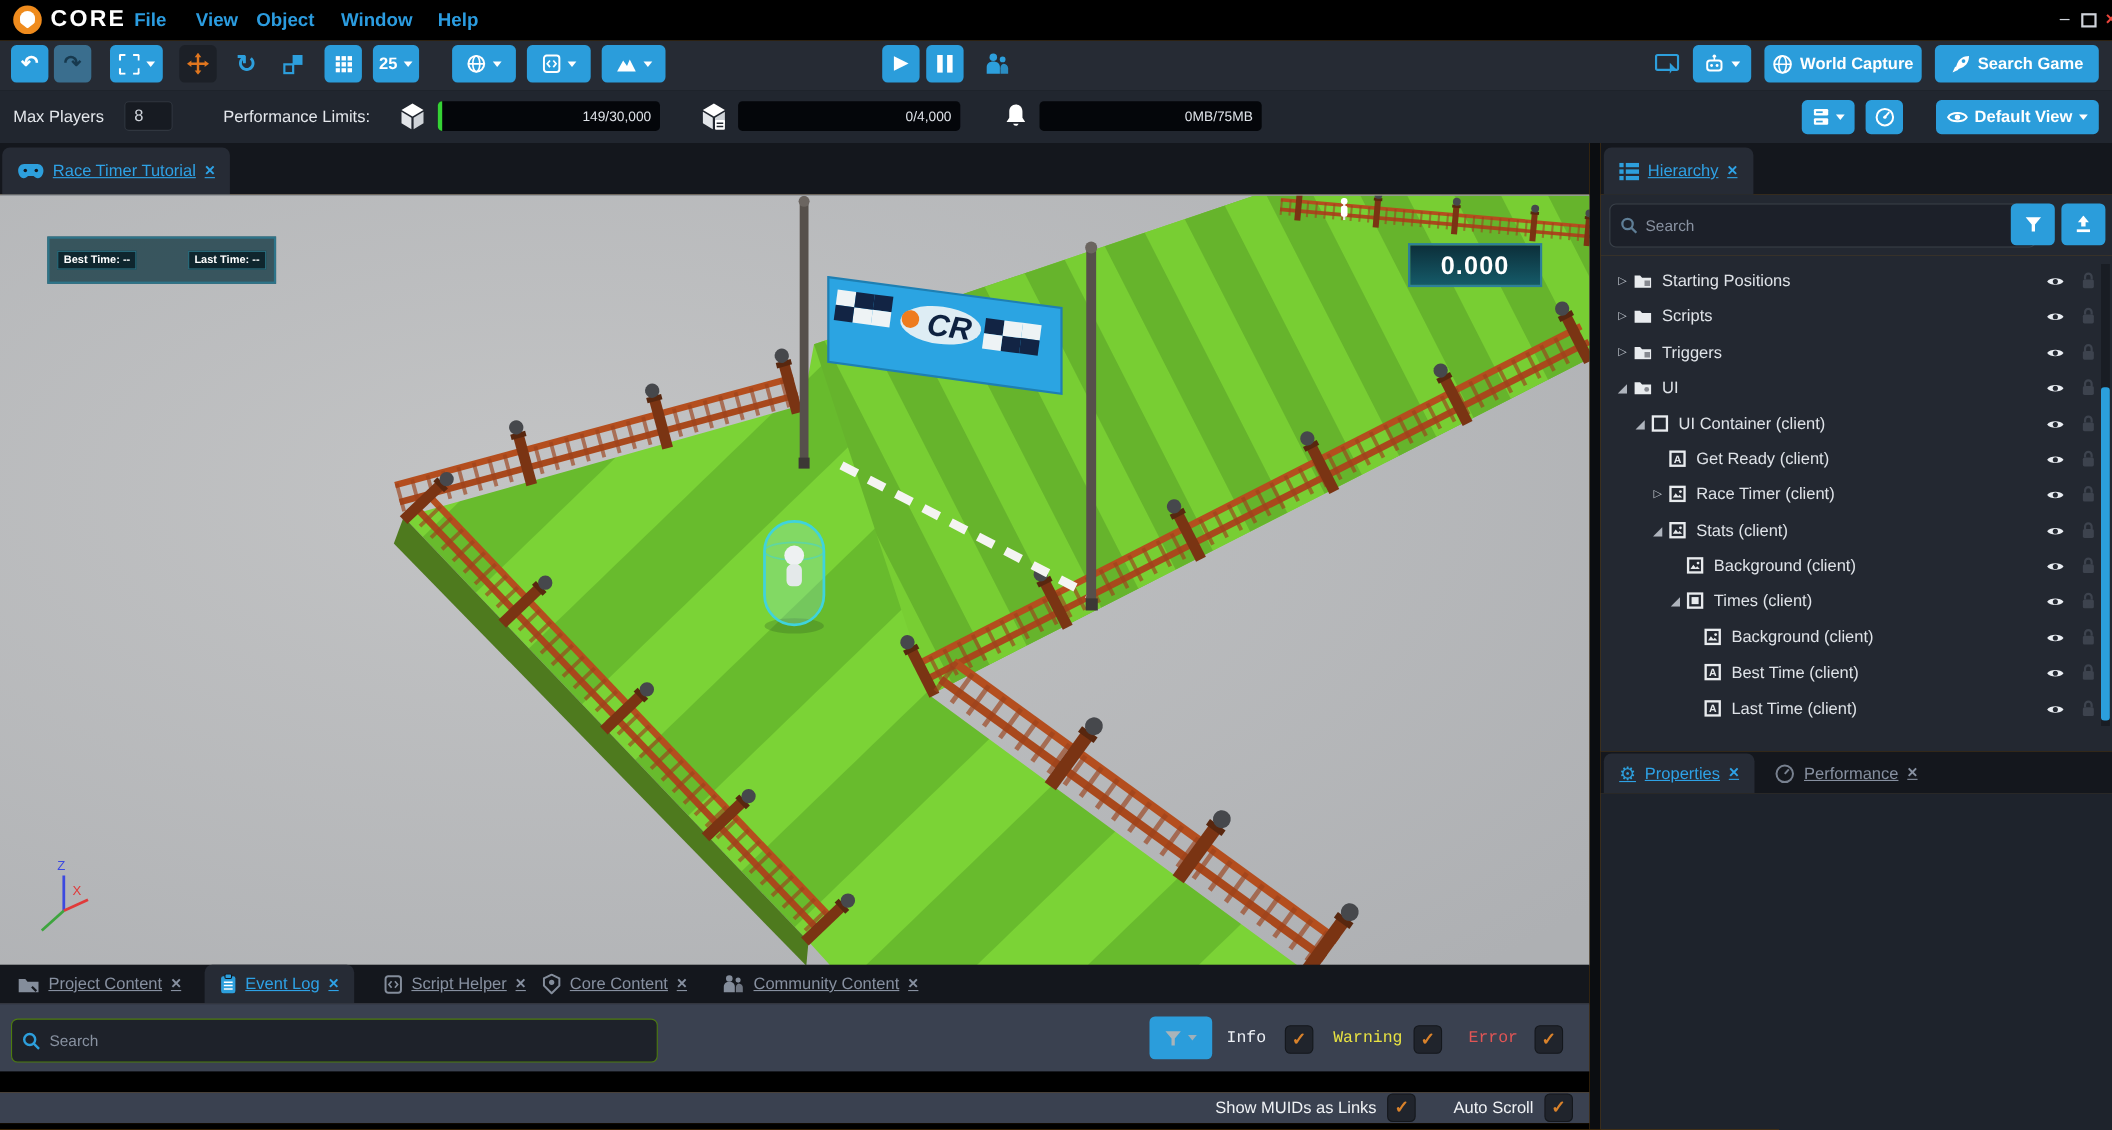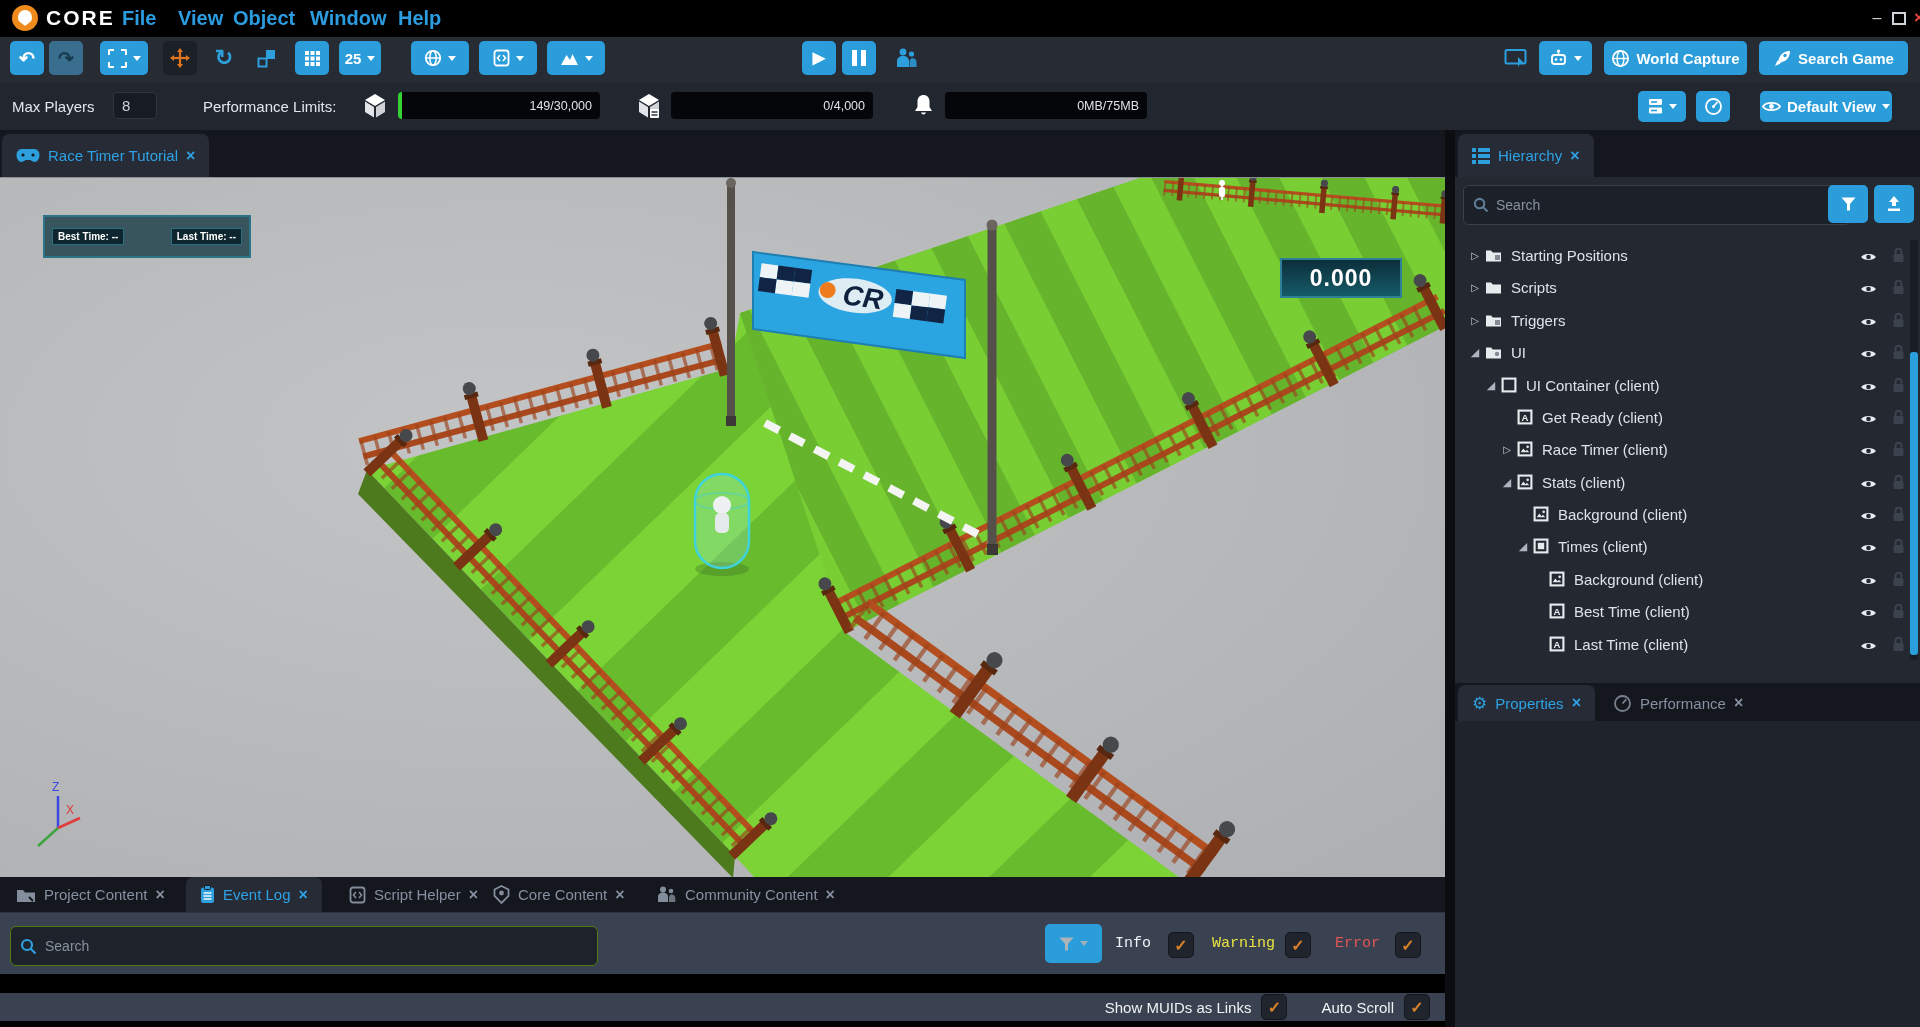--- a/index.html
+++ b/index.html
@@ -6,21 +6,21 @@
   #app{position:relative;width:1920px;height:1027px;overflow:hidden;
        font-family:"Liberation Sans",sans-serif;background:#a16207;color:#dfe3e9;}
   .ab{position:absolute;}
   
   #titlebar{left:0;top:0;width:1920px;height:37px;background:#000;}
   .logo-ring{left:12px;top:5px;width:26px;height:26px;border-radius:50%;
      background:#ef8b1d;display:flex;align-items:center;justify-content:center;}
   .logo-ring .inner{width:14px;height:16px;background:#fff;border-radius:50% 50% 50% 50%/45% 45% 55% 55%;
      clip-path:polygon(0 0,100% 0,100% 65%,50% 100%,0 65%);}
   .logo-text{left:46px;top:6px;font-size:21px;font-weight:bold;color:#fff;letter-spacing:2px;}
-  .menu-item{top:0;height:37px;display:flex;align-items:center;font-size:20px;font-weight:bold;color:#2b9ce0;cursor:default;}
+  .menu-item{top:0;height:37px;display:flex;align-items:center;font-size:17px;font-weight:bold;color:#2b9ce0;cursor:default;}
   .winctl{top:8px;width:22px;height:20px;display:flex;align-items:center;justify-content:center;color:#cfd3da;font-size:16px;}
   .winctl.close{color:#e8453c;font-size:17px;font-weight:bold;}
   .restore-box{width:10px;height:9px;border:2px solid #cfd3da;}
   
   #toolbar{left:0;top:37px;width:1920px;height:45px;background:#262b34;border-bottom:1px solid #171a20;}
   .tbtn{top:4px;height:34px;background:#2b9ddb;border-radius:5px;display:flex;align-items:center;justify-content:center;gap:6px;color:#fff;}
   .tbtn.muted{background:#3a6e8e;color:#17394e;}
   .tbtn.dark{background:#1c2027;}
   .tbtn.flat{background:transparent;}
   .glyph{font-size:19px;line-height:1;font-weight:bold;}
@@ -33,31 +33,31 @@
   
   #settingsrow{left:0;top:82px;width:1920px;height:48px;background:#21262f;}
   .srlabel{font-size:15px;color:#e4e7ec;display:flex;align-items:center;height:48px;}
   .darkinput{background:#171b22;border:1px solid #30363f;border-radius:4px;color:#ced3da;
      font-size:15px;font-family:"Liberation Sans",sans-serif;padding:0 8px;}
   .meter{background:#04060a;border-radius:4px;color:#dfe3e9;font-size:12.5px;
      display:flex;align-items:center;justify-content:flex-end;padding-right:8px;position:absolute;}
   .meter .spark{position:absolute;left:0;top:0;bottom:0;width:4px;background:#35d235;border-radius:4px 0 0 4px;}
   
   .tabbar{background:#14171d;}
-  .tab{display:flex;align-items:center;gap:8px;font-size:15px;color:#8790a0;height:100%;padding:0 6px;}
+  .tab{display:flex;align-items:center;gap:8px;font-size:15px;color:#8790a0;height:100%;padding:0 6px;text-decoration:underline;}
   .tab.active{background:#262b35;border-radius:7px 7px 0 0;color:#2ea2e6;padding:0 14px;}
   .tab .x{font-size:16px;font-weight:bold;color:inherit;}
   
   #viewport{left:0;top:177px;width:1445px;height:700px;border-top:1px solid #8b8f94;background:#b7b9bb;}
   #hud-stats{left:43px;top:37px;width:208px;height:43px;background:rgba(19,56,66,.78);
      border:2px solid #2e7489;display:flex;align-items:center;justify-content:space-between;padding:0 7px;box-sizing:border-box;}
   .hud-chip{background:rgba(8,30,38,.85);border:1px solid #2a6f80;color:#fff;font-size:10px;font-weight:bold;padding:2px 5px;white-space:nowrap;}
   #hud-timer{left:1280px;top:43px;width:122px;height:40px;background:linear-gradient(#0c2f3a,#155a68);
      border:2px solid #2e8098;display:flex;align-items:center;justify-content:center;
-     color:#fff;font-size:23px;font-weight:bold;box-sizing:border-box;letter-spacing:1px;margin-top:37px;}
+     color:#fff;font-size:23px;font-weight:bold;box-sizing:border-box;letter-spacing:1px;}
   
   #bottomtabs{left:0;top:877px;width:1445px;height:35px;background:#14171d;}
   #eventbar{left:0;top:912px;width:1445px;height:62px;background:#3a4150;border-top:1px solid #2e3440;}
   .search-wrap{position:absolute;display:flex;align-items:center;}
   .search-input{background:#1e222a;border:1px solid #4d7c0f;border-radius:6px;color:#c6ccd6;
      font-size:14px;font-family:"Liberation Sans",sans-serif;outline:none;}
   .search-input::placeholder{color:#8891a0;}
   .mag{position:absolute;left:10px;}
   .cb{width:24px;height:24px;background:#20242c;border:1px solid #14171c;border-radius:5px;
      display:flex;align-items:center;justify-content:center;color:#d9822b;font-size:16px;font-weight:bold;}
@@ -274,21 +274,21 @@
       </svg>
         <span class="caret"></span>
     </div>
     <div class="ab blue-sq" style="left:1696px;top:9px;width:34px;height:31px">
       <svg width="19" height="19" viewBox="0 0 19 19">
         <circle cx="9.5" cy="9.5" r="7.5" fill="none" stroke="#fff" stroke-width="1.8"></circle>
         <line x1="9.5" y1="9.5" x2="13.5" y2="5" stroke="#fff" stroke-width="1.8"></line>
           <circle cx="9.5" cy="9.5" r="1.5" fill="#fff"></circle>
       </svg>
     </div>
-    <div class="ab blue-sq" style="left:1760px;top:9px;width:132px;height:31px">
+    <div class="ab blue-sq" style="left:1760px;top:9px;width:148px;height:31px">
       <svg width="19" height="13" viewBox="0 0 19 13">
         <path d="M1 6.5C4 1.6 15 1.6 18 6.5C15 11.4 4 11.4 1 6.5Z" fill="none" stroke="#fff" stroke-width="1.8"></path>
         <circle cx="9.5" cy="6.5" r="2.4" fill="#fff"></circle>
       </svg>
       <span class="btn-label">Default View</span>
       <span class="caret"></span>
     </div>
   </div>
 
   <div class="ab tabbar" style="left:0;top:130px;width:1445px;height:47px">

